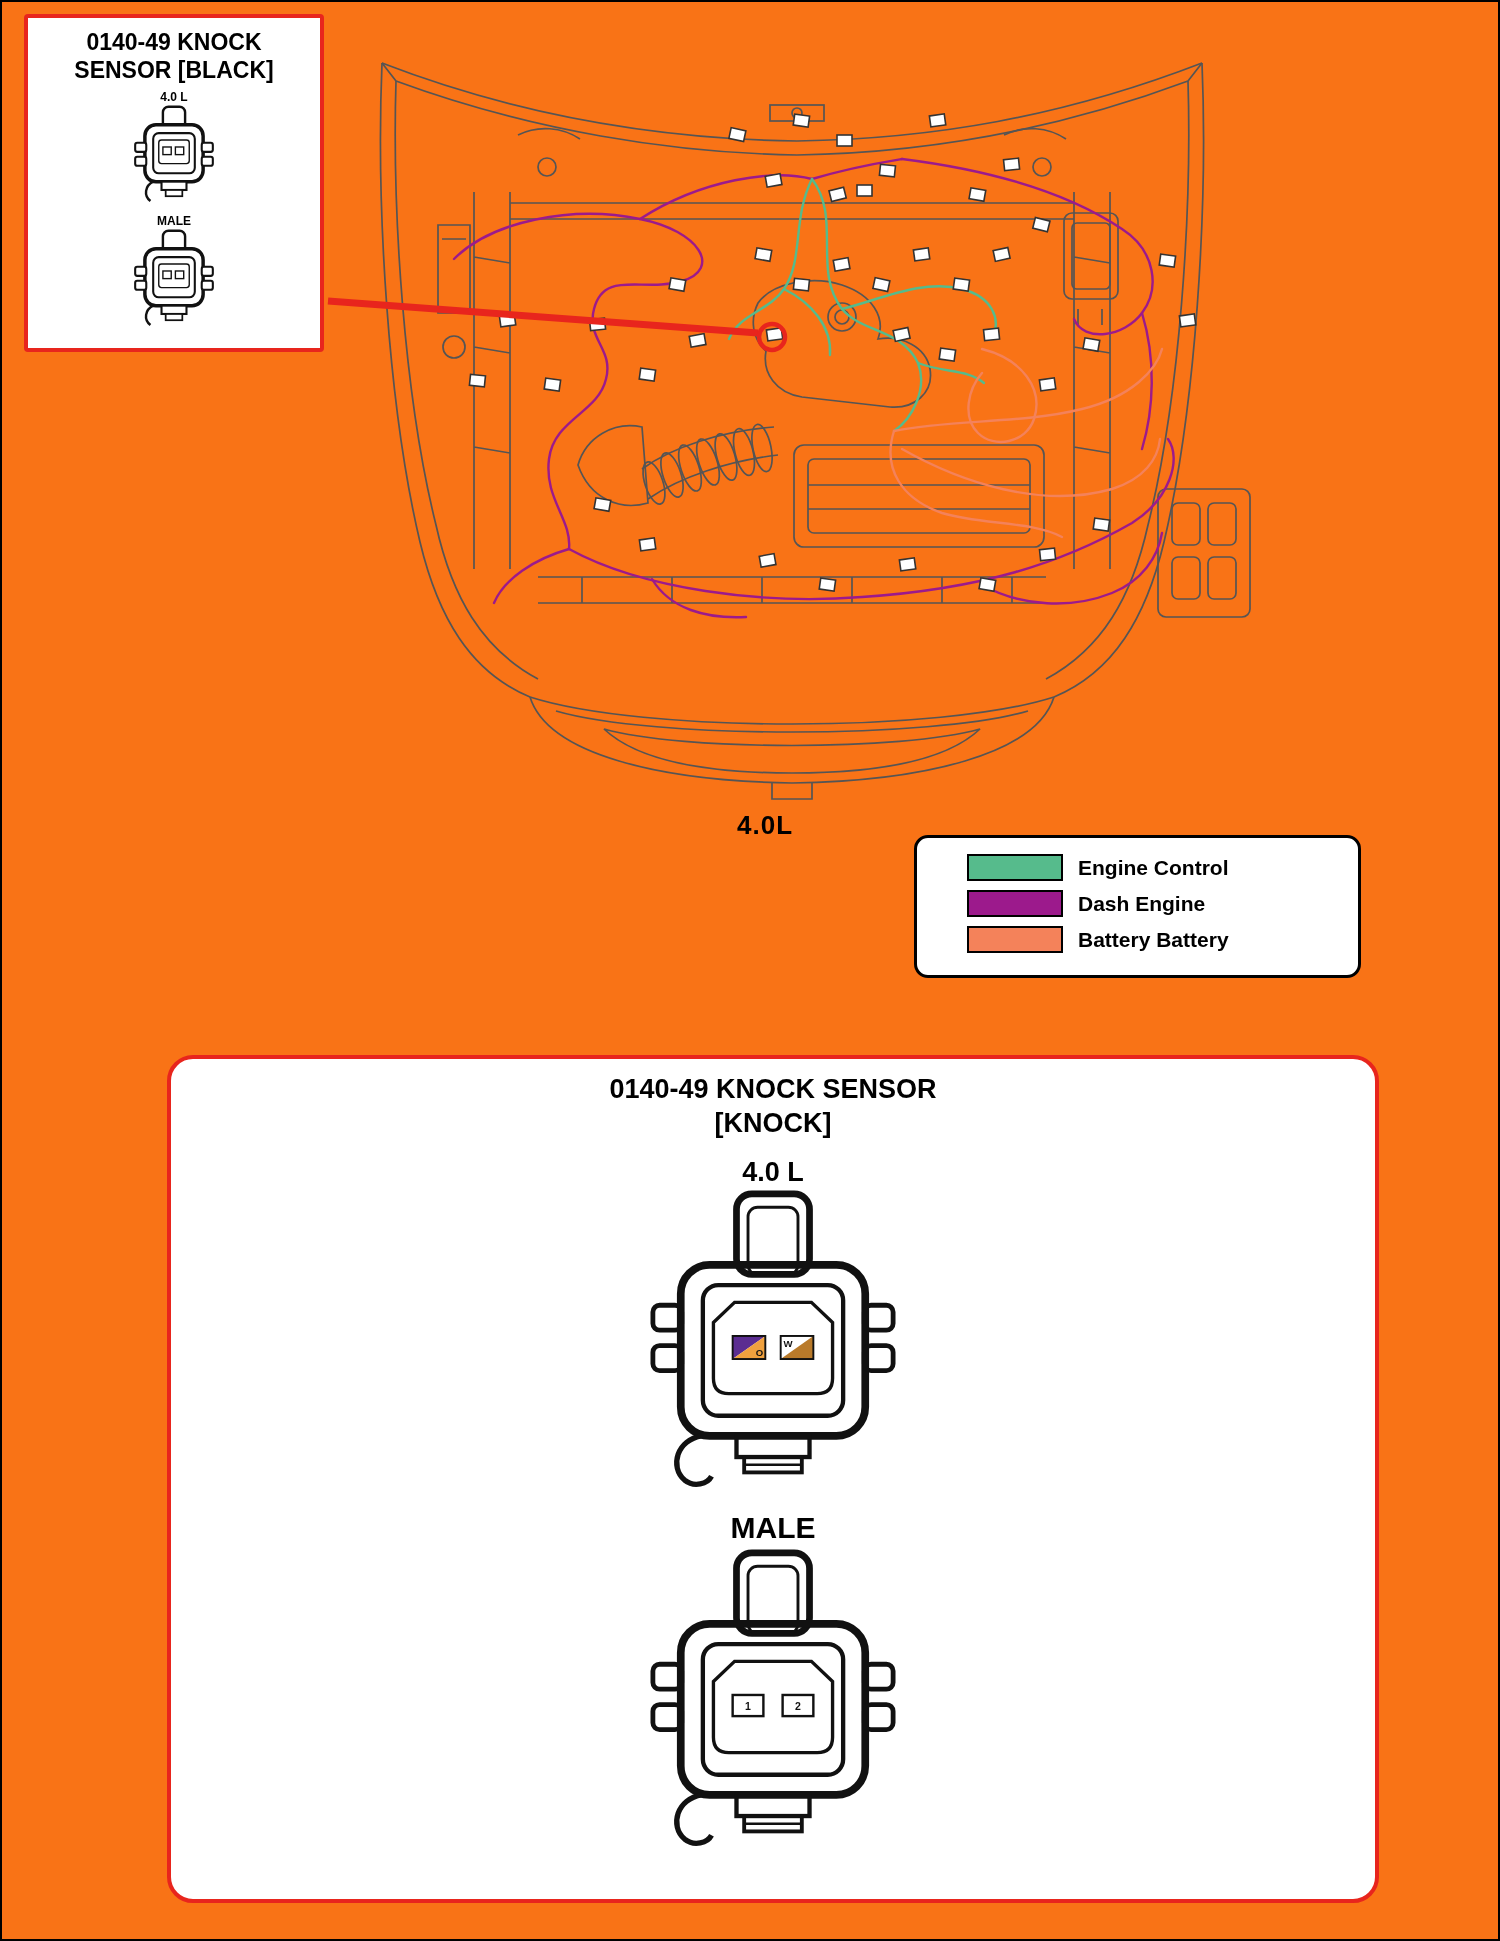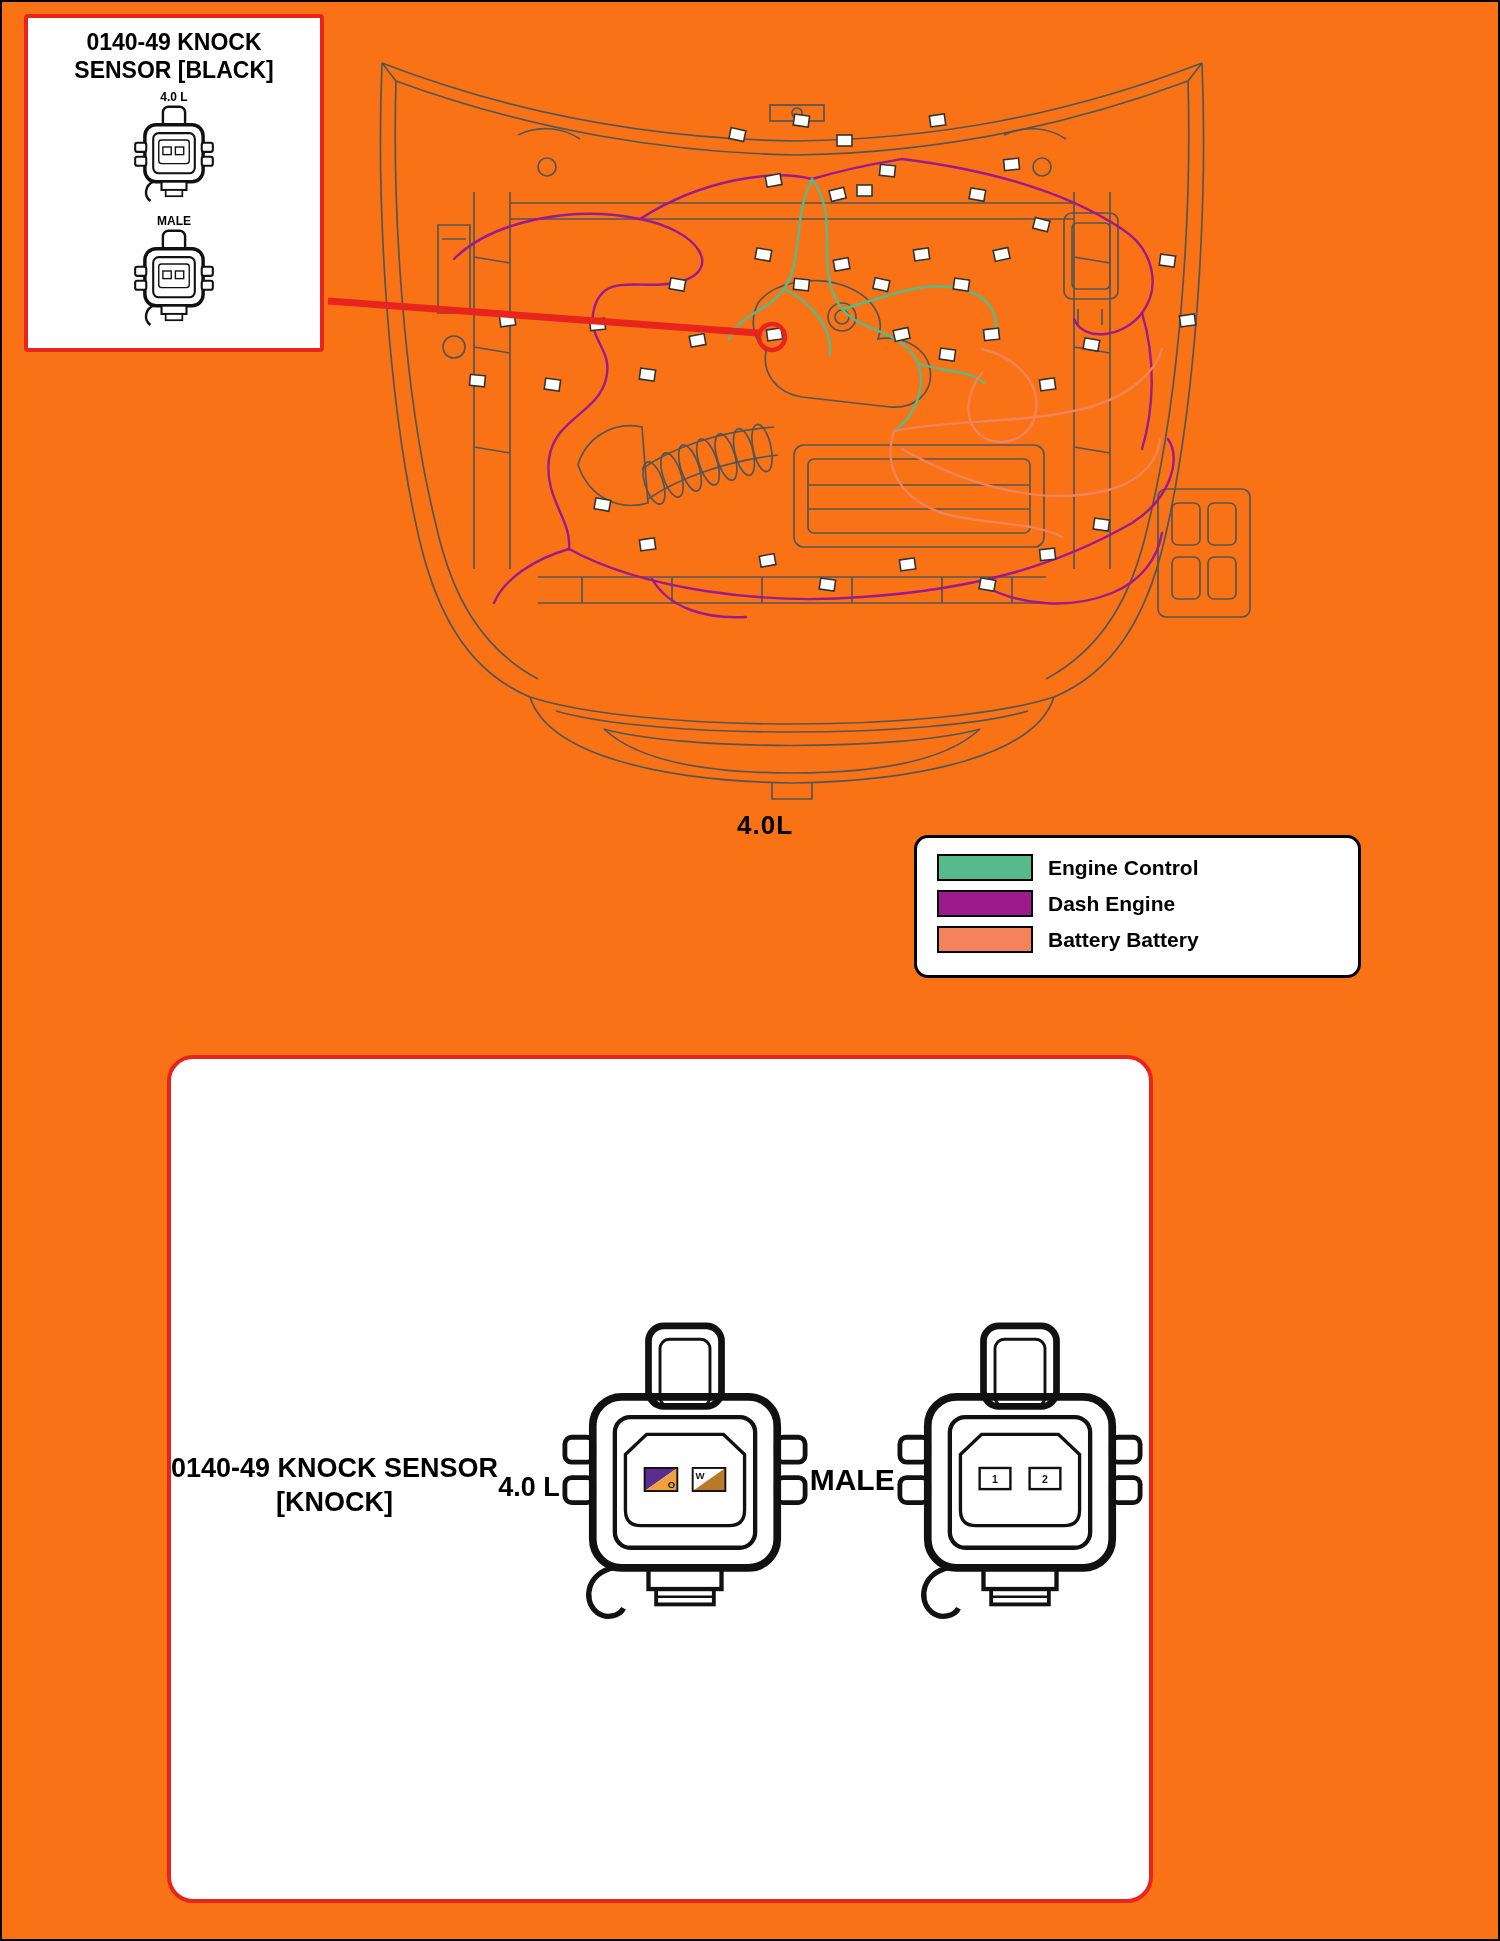--- a/index.html
+++ b/index.html
@@ -27,31 +27,31 @@
   
   .engine-svg{position:absolute;left:340px;top:15px;z-index:1;}
   .engine-size-label{
     position:absolute;left:735px;top:808px;width:160px;
     font-size:26px;font-weight:bold;letter-spacing:1px;z-index:2;
   }
   
   .legend{
     position:absolute;left:912px;top:833px;width:447px;height:143px;
     border:3px solid #000;border-radius:14px;background:#fff;
-    box-sizing:border-box;padding:16px 0 0 20px;z-index:4;
+    box-sizing:border-box;padding:16px 0 0 50px;z-index:4;
   }
   .legend-row{display:flex;align-items:center;margin-bottom:9px;}
   .legend-swatch{width:96px;height:27px;border:2px solid #000;box-sizing:border-box;flex:0 0 auto;}
   .legend-label{font-size:21px;font-weight:bold;margin-left:15px;}
   
   .detail-panel{
-    position:absolute;left:165px;top:1053px;width:986px;height:848px;
+    position:absolute;left:165px;top:1053px;width:1212px;height:848px;
     border:4px solid #e8251d;border-radius:26px;background:#fff;
     box-sizing:border-box;z-index:3;
-    display:flex;flex-direction:row;align-items:center;
+    display:flex;flex-direction:column;align-items:center;
   }
   .detail-title{font-weight:bold;font-size:27px;line-height:1.25;margin-top:14px;text-align:center;}
   .detail-size{font-weight:bold;font-size:27px;margin-top:16px;}
   .detail-gender{font-weight:bold;font-size:30px;margin:4px 0 2px 0;}
   .conn-svg{display:block;}
   svg text{font-family:"Liberation Sans", sans-serif;}
 </style>
 </head>
 <body>
 

